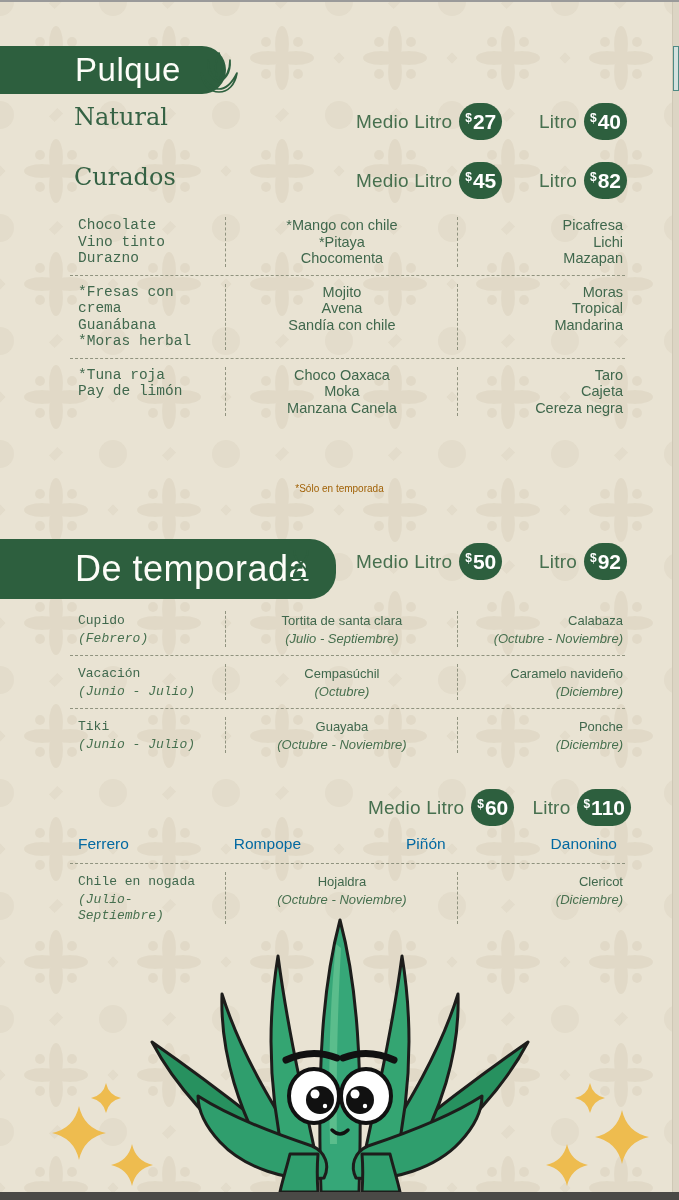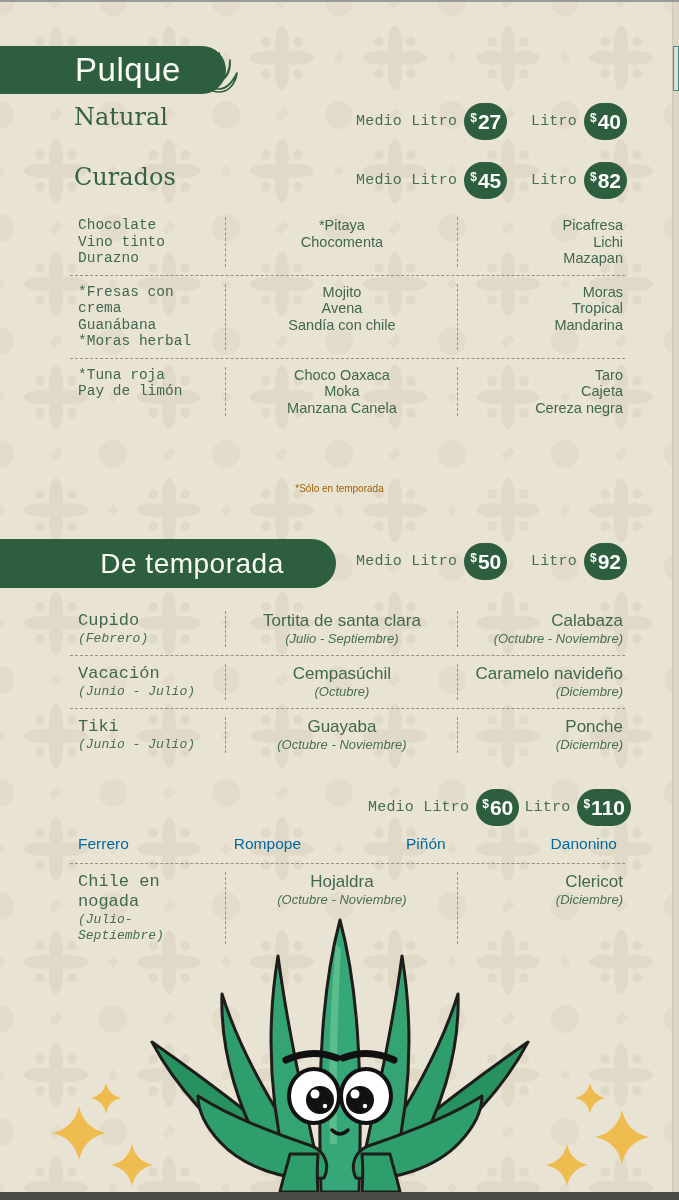--- a/index.html
+++ b/index.html
@@ -4,41 +4,41 @@
 <style>
   html,body{margin:0;padding:0;}
   body{width:679px;height:1200px;overflow:hidden;font-family:"Liberation Sans",sans-serif;}
   #page{position:relative;width:679px;height:1200px;background:#e9e3d3;overflow:hidden;border-top:2px solid #9a9a9a;box-sizing:border-box;}
   .bg-pattern{position:absolute;inset:0;z-index:0;pointer-events:none;}
 
   
   .pill{position:absolute;left:0;background:#2d5f3e;color:#fdfdf8;display:flex;align-items:center;justify-content:center;
         font-family:Liberation Sans, sans-serif;border-radius:0 26px 26px 0;z-index:2;}
   .pill-pulque{top:44px;width:196px;height:48px;font-size:33px;padding-left:30px;letter-spacing:.5px;}
-  .pill-seasonal{top:537px;width:288px;height:49px;font-size:28px;padding-left:48px;letter-spacing:.5px;}
+  .pill-seasonal{top:537px;width:288px;height:60px;font-size:36px;padding-left:48px;letter-spacing:.5px;}
   .subhead{position:absolute;left:74px;color:#3563445;color:#356244;font-family:"DejaVu Serif",serif;font-size:24px;z-index:2;}
 
   
   .price-row{position:absolute;display:flex;justify-content:space-between;align-items:center;z-index:2;}
   .pair{display:flex;align-items:center;gap:7px;}
-  .size-label{color:#47704f;font-size:15px;letter-spacing:.2px;font-family:Liberation Mono, monospace;}
+  .size-label{color:#47704f;font-size:19px;letter-spacing:.2px;}
   .badge{min-width:37px;height:37px;box-sizing:border-box;padding:0 6px;border-radius:19px;background:#2d5f3e;color:#ffffff;
          display:inline-flex;align-items:center;justify-content:center;font-weight:bold;font-size:21px;line-height:1;}
   .badge .cur{font-size:12px;font-weight:bold;transform:translateY(-4px);margin-right:1px;}
 
   
   .grid{position:absolute;left:70px;right:54px;z-index:2;color:#40684d;}
   .g-row{display:flex;align-items:flex-start;padding:8px 0;}
   .g-row + .g-row{border-top:1.5px dashed #90937f;}
   .g-cell{box-sizing:border-box;padding:0 10px;}
   .g-cell.c0{width:28%;text-align:left;padding-left:8px;font-family:Liberation Mono, monospace;}
   .g-cell.c1{width:42%;text-align:center;border-left:1.5px dashed #90937f;border-right:1.5px dashed #90937f;align-self:stretch;}
   .g-cell.c2{width:30%;text-align:right;padding-right:2px;}
   .flavor-line{font-size:14.5px;line-height:16.5px;}
-  .season-name{font-size:17px;line-height:20px;}
+  .season-name{font-size:13px;line-height:20px;}
   .season-months{font-size:13px;font-style:italic;line-height:16px;color:#47704f;}
 
   .note{position:absolute;left:0;right:0;top:481px;text-align:center;color:#a16207;font-size:10px;z-index:2;}
 
   .flavor-strip{position:absolute;left:70px;right:54px;top:833px;display:flex;justify-content:space-between;
                 color:#0369a1;font-size:15.5px;padding:0 8px 10px 8px;border-bottom:1.5px dashed #90937f;box-sizing:border-box;z-index:2;}
 
   
   .icon-abs{position:absolute;z-index:2;}
   .sparkles{position:absolute;z-index:1;}
@@ -128,20 +128,21 @@
   </div>
 
   <div class="grid" style="top:207px">
       <div class="g-row">
         <div class="g-cell c0">
           <div class="flavor-line">Chocolate</div>
           <div class="flavor-line">Vino tinto</div>
           <div class="flavor-line">Durazno</div>
         </div>
         <div class="g-cell c1">
+          <div class="flavor-line">*Mango con chile</div>
           <div class="flavor-line">*Pitaya</div>
           <div class="flavor-line">Chocomenta</div>
         </div>
         <div class="g-cell c2">
           <div class="flavor-line">Picafresa</div>
           <div class="flavor-line">Lichi</div>
           <div class="flavor-line">Mazapan</div>
         </div>
       </div>
       <div class="g-row">

